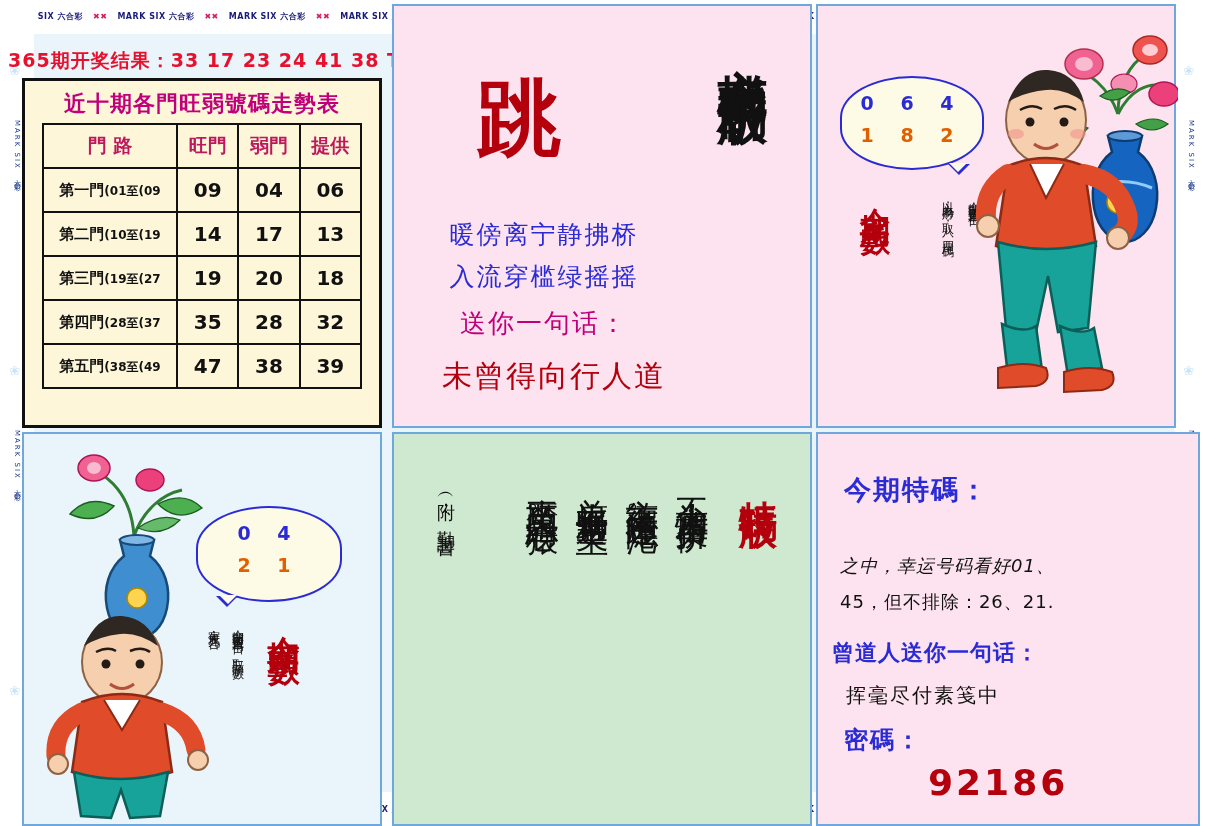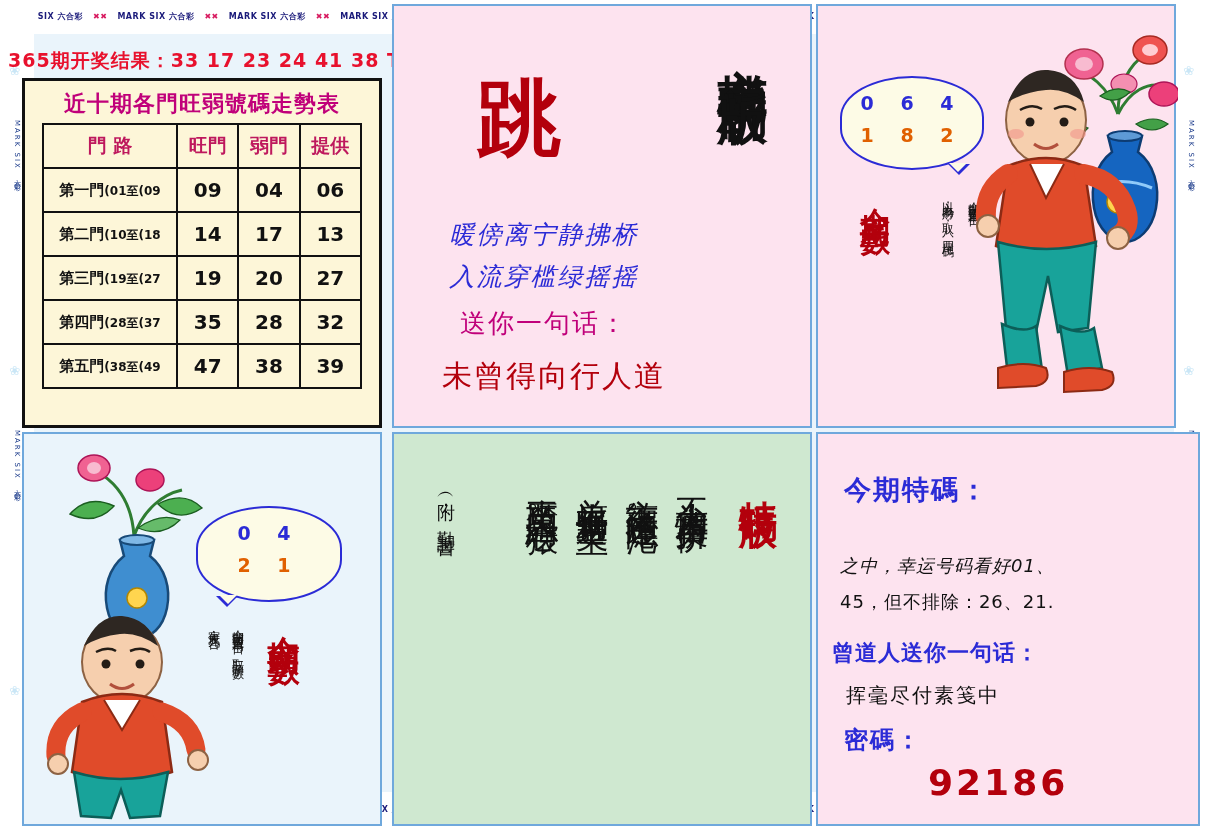--- a/index.html
+++ b/index.html
@@ -51,21 +51,21 @@
   table.tbl th,table.tbl td{border:2px solid #111;text-align:center;height:40px;font-size:17px;font-weight:bold;color:#111;}
   table.tbl th{color:#be185d;font-size:19px;}
   table.tbl th.c1,table.tbl td.c1{width:130px;}
   table.tbl td.c1{font-size:15px;}
   table.tbl td.num{font-size:20px;color:#111;}
   .small-paren{font-size:12px;}
 
   
   #midTop{left:358px;top:-30px;width:420px;height:424px;background:#fde3ef;border:2px solid #6fa8dc;}
   #jump{position:absolute;left:0;top:56px;width:250px;text-align:center;font-size:84px;font-weight:bold;color:#b3000c;font-family:"DejaVu Serif","Liberation Serif",serif;}
-  .poem{position:absolute;left:0;width:300px;text-align:center;font-size:25px;color:#2b2bd6;font-family:"DejaVu Serif","Liberation Serif",serif;letter-spacing:2px;font-style:italic;}
+  .poem{position:absolute;left:0;width:300px;text-align:center;font-size:25px;color:#2b2bd6;font-family:"DejaVu Serif","Liberation Serif",serif;letter-spacing:2px;}
   #poem1{top:212px;}
   #poem2{top:254px;}
   #sendline{position:absolute;left:0;top:300px;width:300px;text-align:center;font-size:26px;color:#c0007a;letter-spacing:2px;}
   #sendtext{position:absolute;left:0;top:350px;width:320px;text-align:center;font-size:30px;color:#b3000c;font-family:"DejaVu Serif","Liberation Serif",serif;letter-spacing:2px;}
   #vtitle{position:absolute;right:4px;top:22px;width:96px;height:390px;}
   #vtitle span{display:block;writing-mode:vertical-rl;font-size:50px;font-weight:bold;color:#111;font-family:"DejaVu Serif","Liberation Serif",serif;letter-spacing:6px;transform:skewY(-1deg);}
 
   
   #topRight{left:782px;top:-30px;width:360px;height:424px;background:#fde3ef;border:2px solid #6fa8dc;}
   .bubble{position:absolute;background:#fdfbe6;border:2px solid #2b2bd6;border-radius:50%/44%;}
@@ -161,30 +161,30 @@
           </tr>
         </thead>
         <tbody>
           <tr>
             <td class="c1"><span>第一門</span><span class="small-paren">(01至(09</span></td>
             <td class="num">09</td>
             <td class="num">04</td>
             <td class="num">06</td>
           </tr>
           <tr>
-            <td class="c1"><span>第二門</span><span class="small-paren">(10至(18</span></td>
+            <td class="c1"><span>第二門</span><span class="small-paren">(10至(19</span></td>
             <td class="num">14</td>
             <td class="num">17</td>
             <td class="num">13</td>
           </tr>
           <tr>
             <td class="c1"><span>第三門</span><span class="small-paren">(19至(27</span></td>
             <td class="num">19</td>
             <td class="num">20</td>
-            <td class="num">27</td>
+            <td class="num">18</td>
           </tr>
           <tr>
             <td class="c1"><span>第四門</span><span class="small-paren">(28至(37</span></td>
             <td class="num">35</td>
             <td class="num">28</td>
             <td class="num">32</td>
           </tr>
           <tr>
             <td class="c1"><span>第五門</span><span class="small-paren">(38至(49</span></td>
             <td class="num">47</td>

